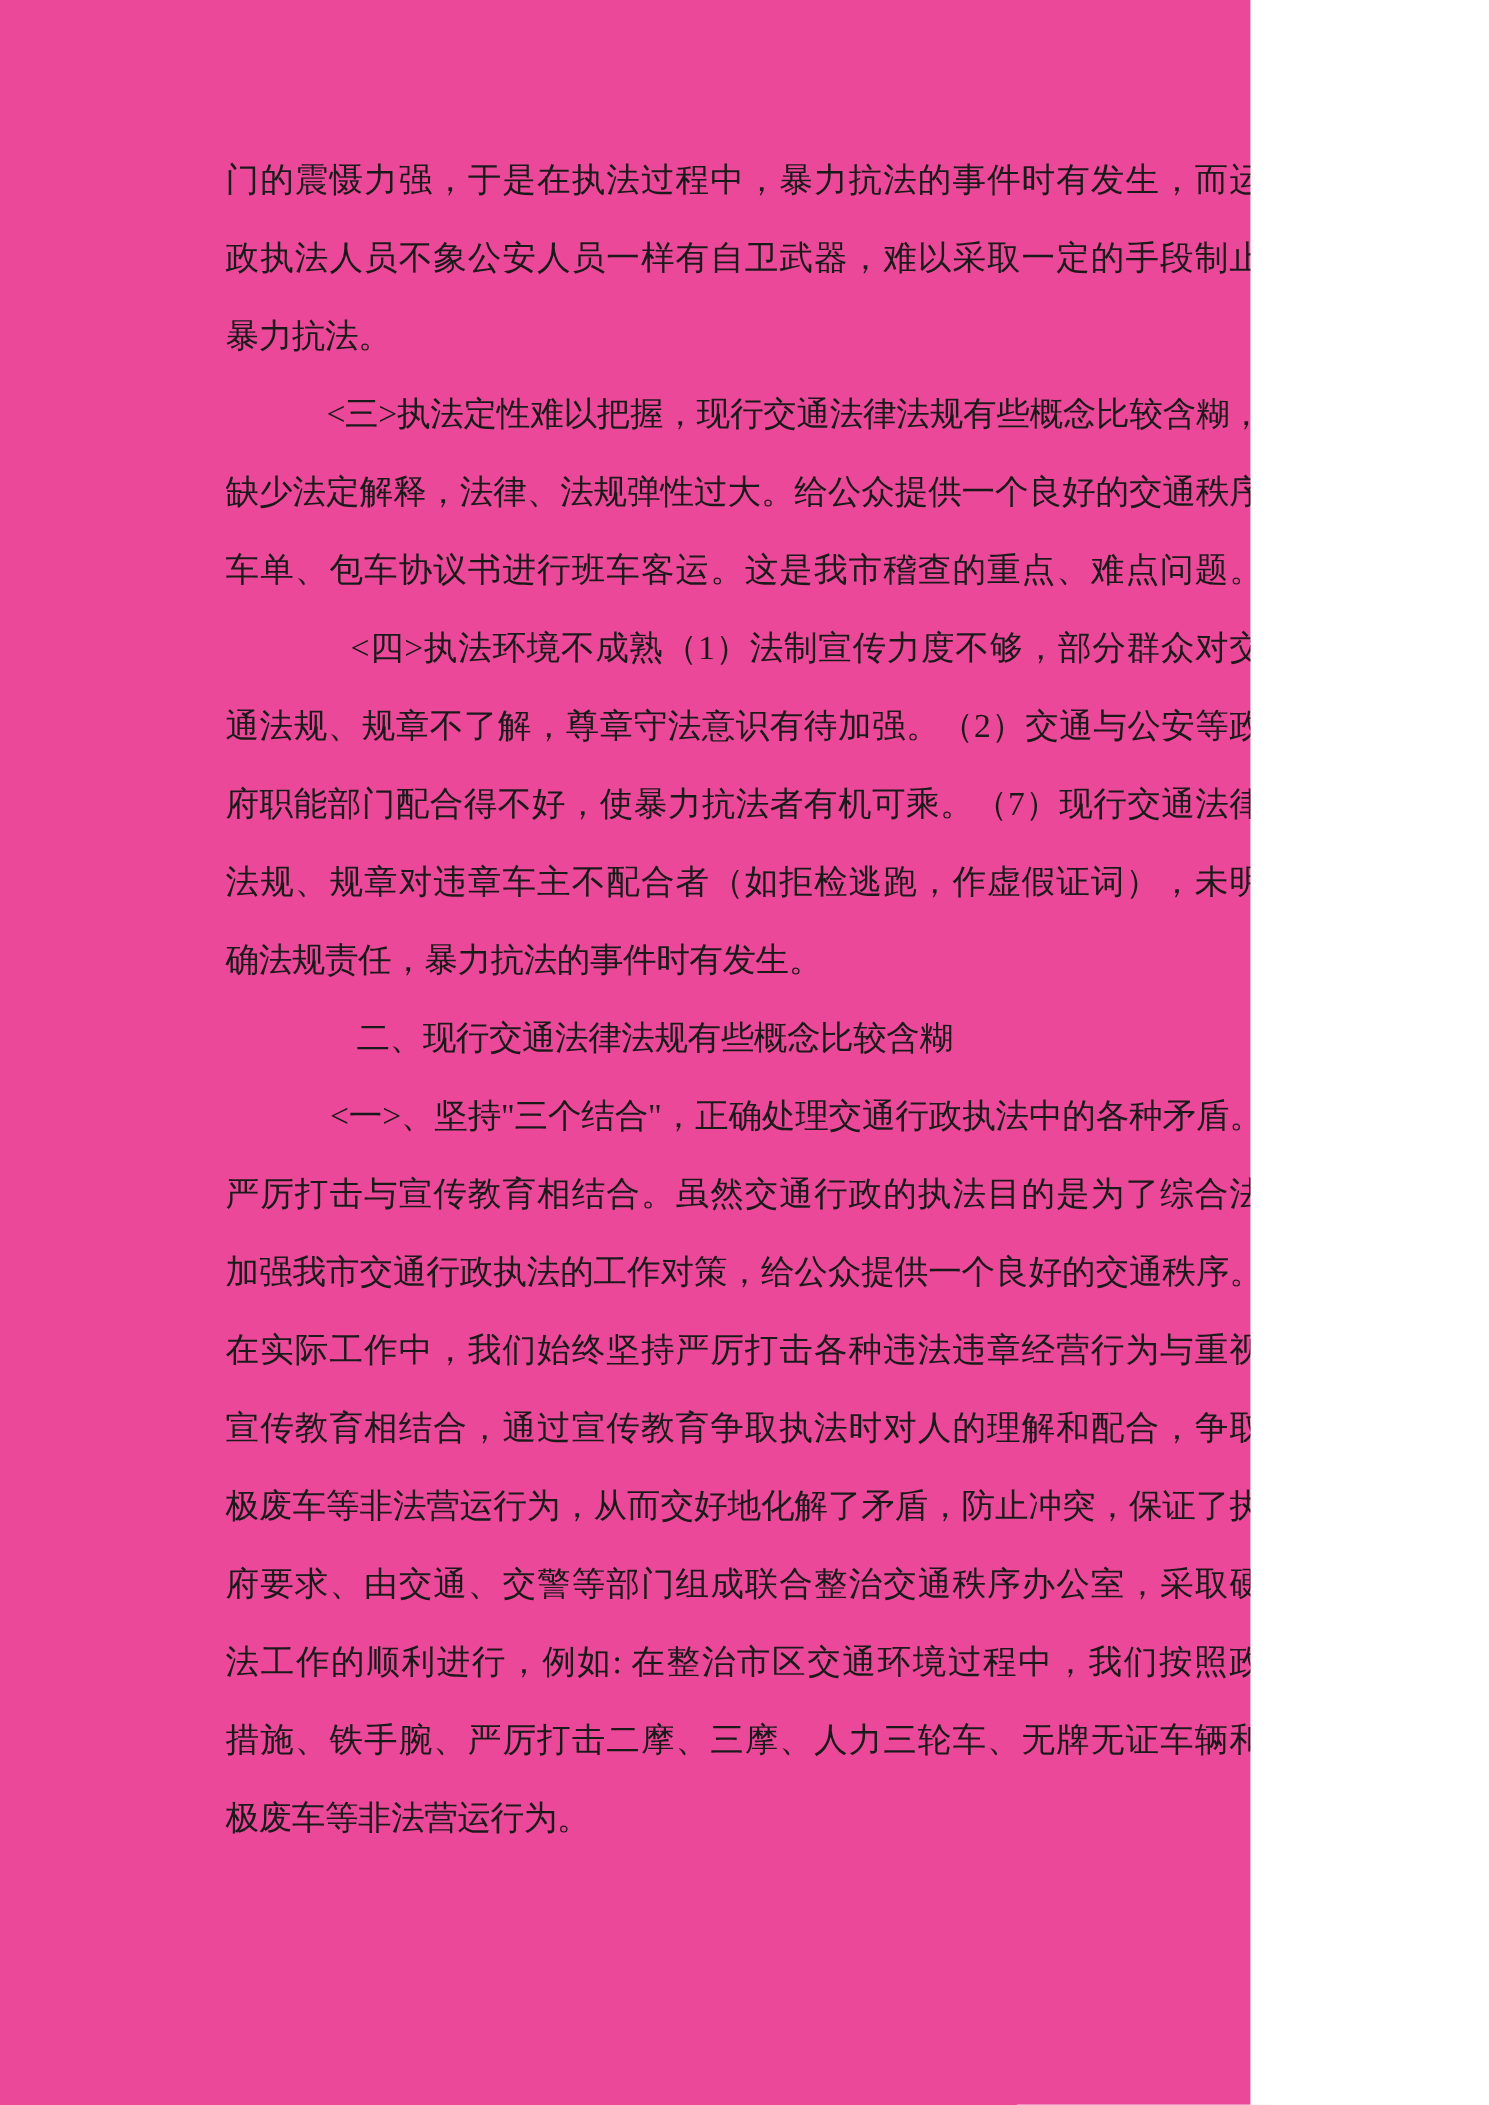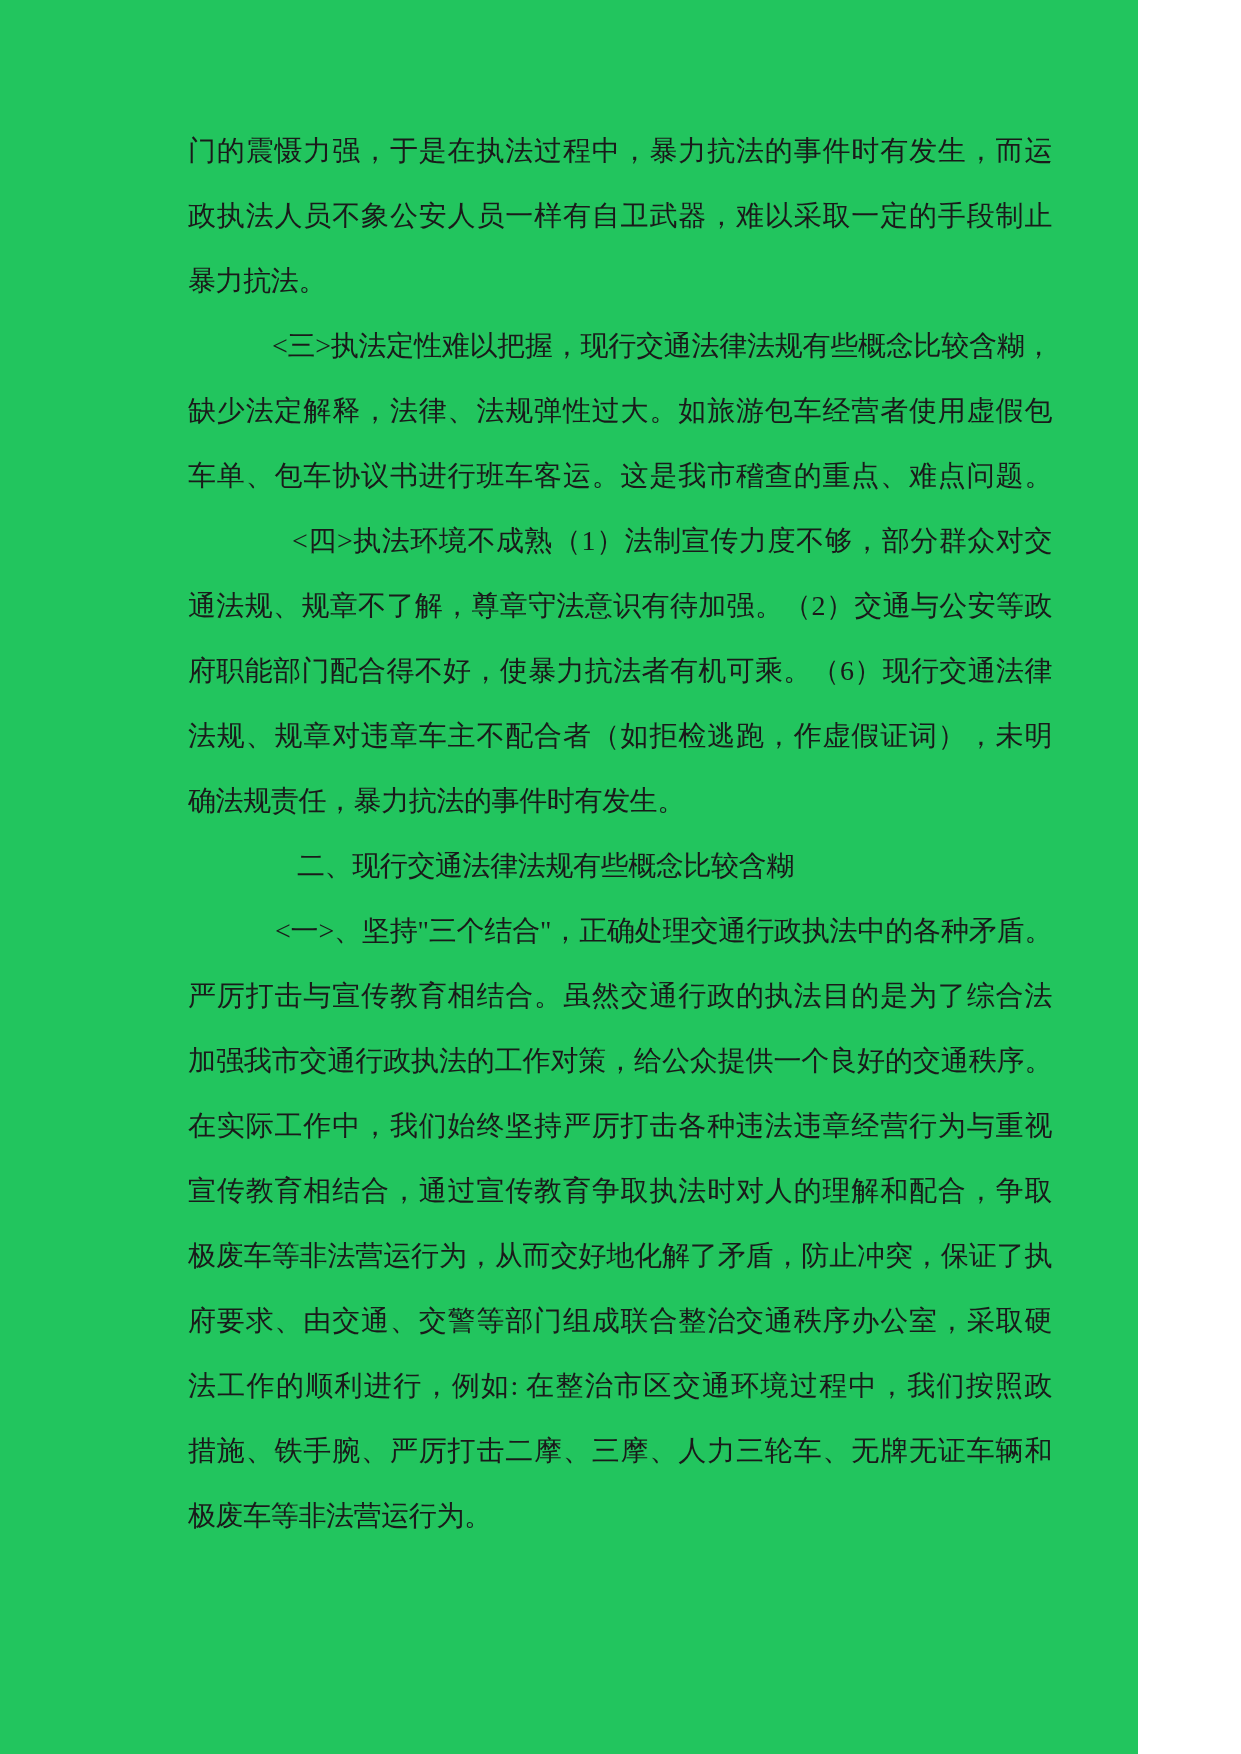--- a/index.html
+++ b/index.html
@@ -2,23 +2,23 @@
 <html><head>
 <meta charset="utf-8">
 <style>
   html, body {
     margin: 0;
     padding: 0;
     background: #ffffff;
   }
   .page {
     position: relative;
-    width: 1138px;
+    width: 1042px;
     height: 1754px;
-    background: #22c55e;
+    background: #ec4899;
     overflow: hidden;
     font-family: "Liberation Serif", "DejaVu Serif", serif;
   }
   .text-block {
     position: absolute;
     left: 188px;
     top: 118px;
     width: 864px;
     font-size: 28px;
     line-height: 65px;
@@ -46,25 +46,25 @@
 </style>
 </head>
 <body>
 
 <div class="page">
   <div class="text-block">
     <div class="line">门的震慑力强，于是在执法过程中，暴力抗法的事件时有发生，而运</div>
     <div class="line">政执法人员不象公安人员一样有自卫武器，难以采取一定的手段制止</div>
     <div class="line short">暴力抗法。</div>
     <div class="line indent-a">&lt;三&gt;执法定性难以把握，现行交通法律法规有些概念比较含糊，</div>
-    <div class="line">缺少法定解释，法律、法规弹性过大。如旅游包车经营者使用虚假包</div>
+    <div class="line">缺少法定解释，法律、法规弹性过大。给公众提供一个良好的交通秩序</div>
     <div class="line">车单、包车协议书进行班车客运。这是我市稽查的重点、难点问题。</div>
     <div class="line indent-b">&lt;四&gt;执法环境不成熟（1）法制宣传力度不够，部分群众对交</div>
     <div class="line">通法规、规章不了解，尊章守法意识有待加强。（2）交通与公安等政</div>
-    <div class="line">府职能部门配合得不好，使暴力抗法者有机可乘。（6）现行交通法律</div>
+    <div class="line">府职能部门配合得不好，使暴力抗法者有机可乘。（7）现行交通法律</div>
     <div class="line">法规、规章对违章车主不配合者（如拒检逃跑，作虚假证词），未明</div>
     <div class="line short">确法规责任，暴力抗法的事件时有发生。</div>
     <div class="line short indent-c">二、现行交通法律法规有些概念比较含糊</div>
     <div class="line indent-a2">&lt;一&gt;、坚持"三个结合"，正确处理交通行政执法中的各种矛盾。</div>
     <div class="line">严厉打击与宣传教育相结合。虽然交通行政的执法目的是为了综合法</div>
     <div class="line">加强我市交通行政执法的工作对策，给公众提供一个良好的交通秩序。</div>
     <div class="line">在实际工作中，我们始终坚持严厉打击各种违法违章经营行为与重视</div>
     <div class="line">宣传教育相结合，通过宣传教育争取执法时对人的理解和配合，争取</div>
     <div class="line">极废车等非法营运行为，从而交好地化解了矛盾，防止冲突，保证了执</div>
     <div class="line">府要求、由交通、交警等部门组成联合整治交通秩序办公室，采取硬</div>

